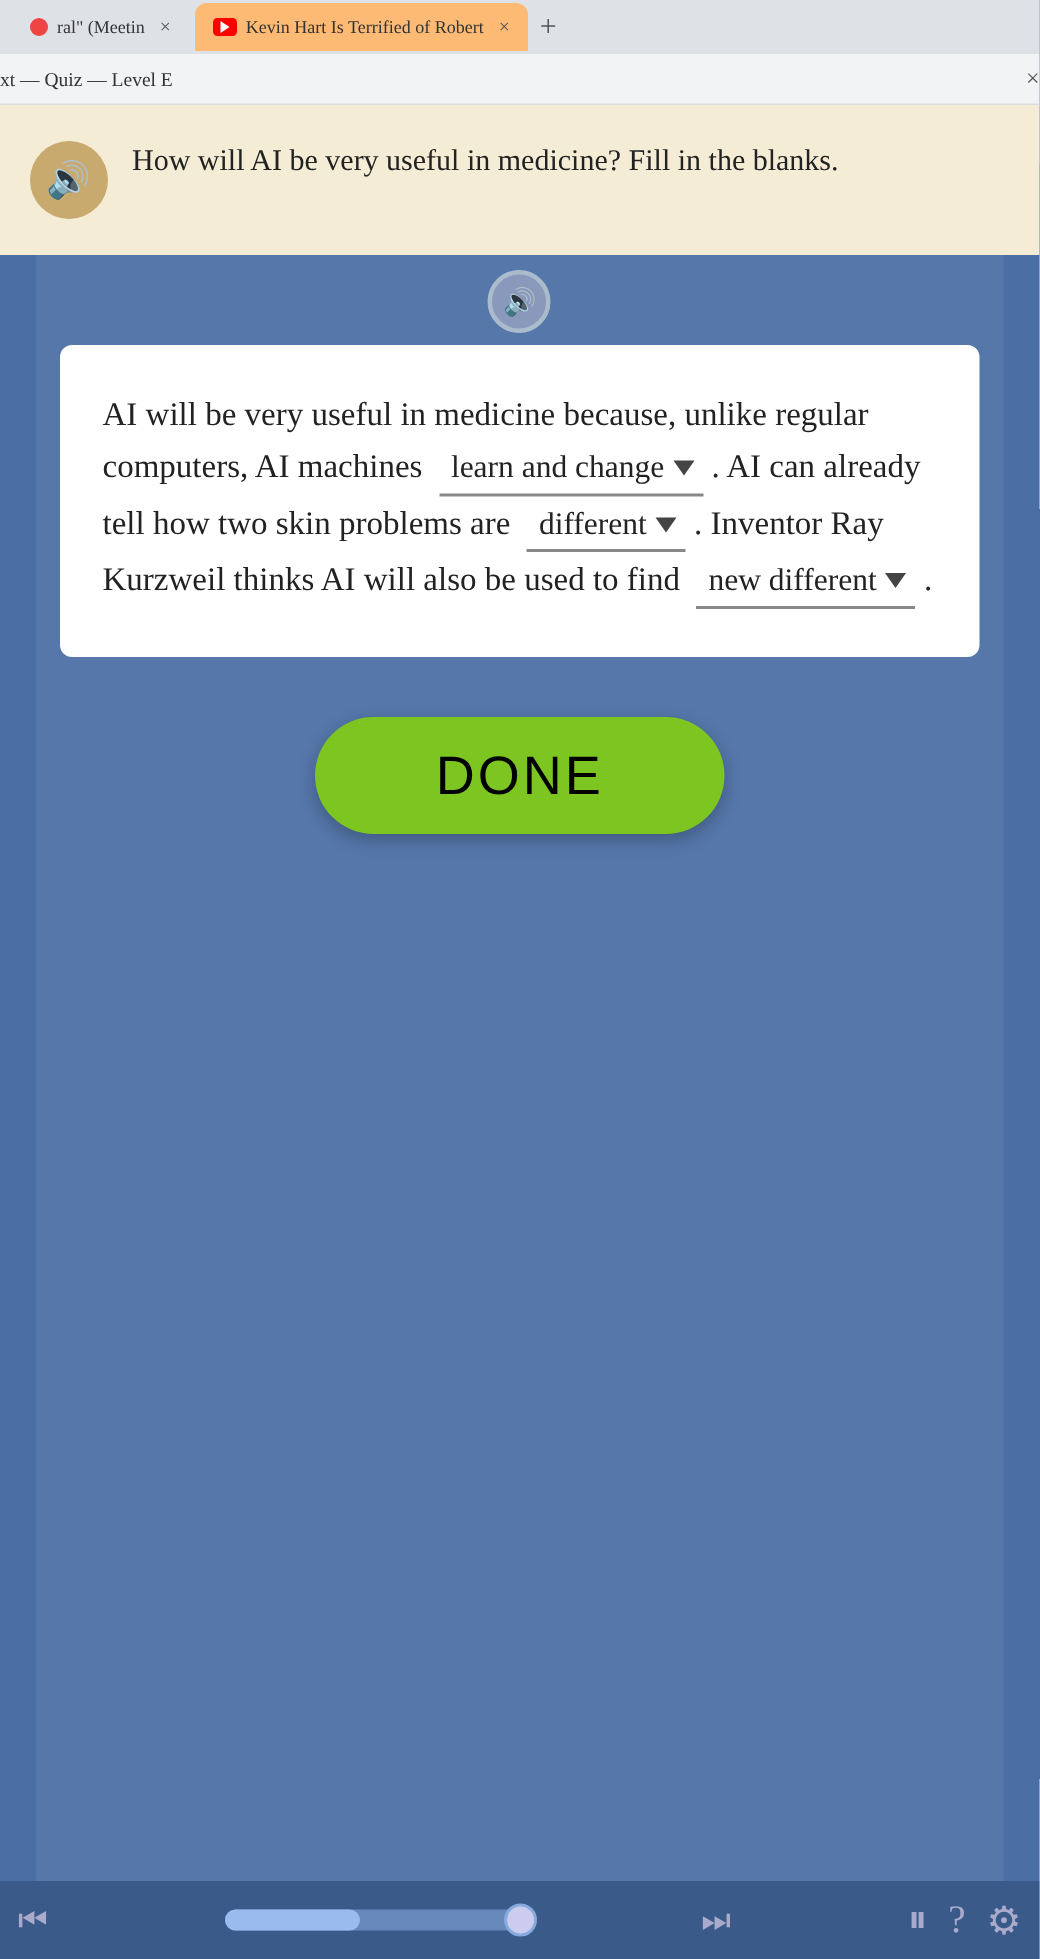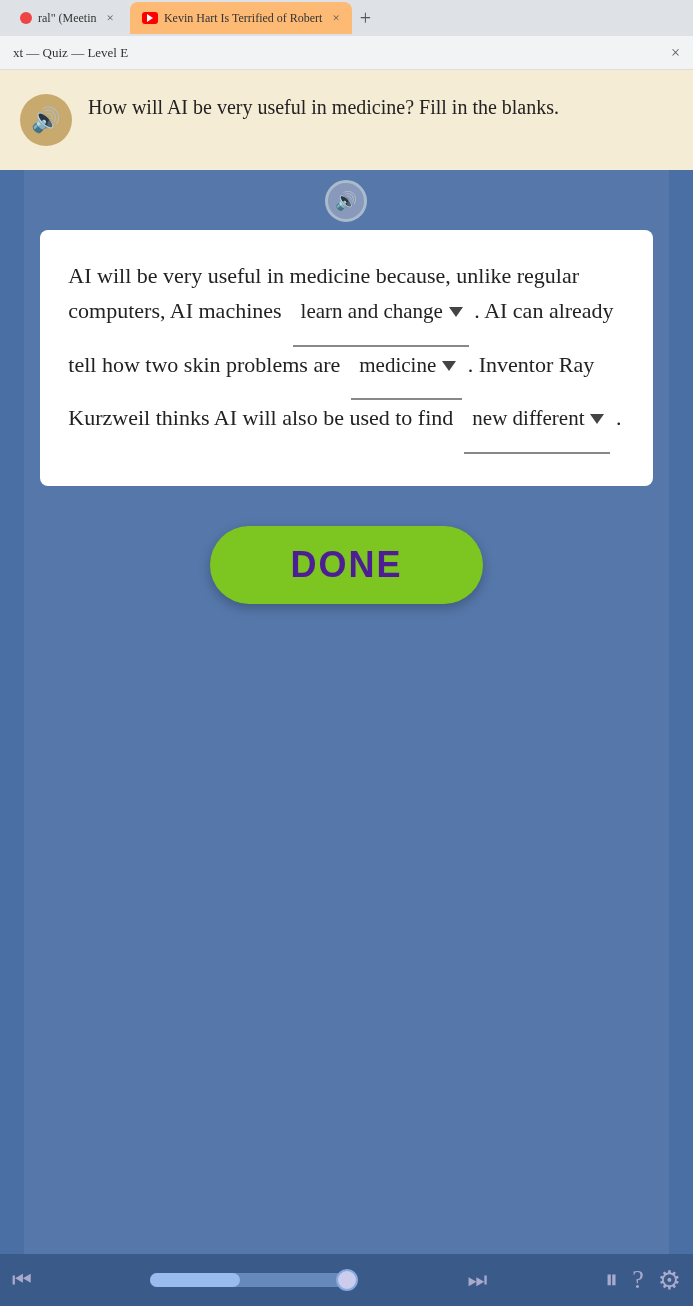--- a/index.html
+++ b/index.html
@@ -62,21 +62,21 @@
     .tab-add {
       font-size: 20px;
       color: #555;
       cursor: pointer;
       margin-left: 4px;
     }
 
     
     .page-header {
       background: #f1f3f4;
-      padding: 6px 13px;
+      padding: 6px 0;
       font-size: 13px;
       color: #333;
       display: flex;
       align-items: center;
       justify-content: space-between;
       border-bottom: 1px solid #ddd;
       height: 34px;
     }
     .page-header-close {
       font-size: 16px;
@@ -165,44 +165,44 @@
     .fill-text {
       display: inline;
       margin-top: 44px;
     }
 
     
     .dropdown-inline {
       display: inline-flex;
       align-items: center;
       border-bottom: 2px solid #888;
-      padding: 2px 6px 16px 8px;
+      padding: 2px 6px 0 8px;
       cursor: pointer;
       gap: 4px;
       white-space: nowrap;
     }
     .dropdown-inline span.val {
       font-size: 21px;
       color: #222;
     }
     .dropdown-arrow {
       width: 0; height: 0;
       border-left: 7px solid transparent;
       border-right: 7px solid transparent;
       border-top: 10px solid #444;
       display: inline-block;
       margin-left: 2px;
     }
 
     
     .done-btn {
       background: #7dc520;
-      color: #4c1d95;
+      color: #000000;
       font-size: 36px;
-      font-weight: bold;
+      font-weight: normal;
       border: none;
       border-radius: 50px;
       padding: 18px 80px;
       cursor: pointer;
       letter-spacing: 2px;
       margin-top: 40px;
       box-shadow: 0 4px 12px rgba(0,0,0,0.25);
     }
 
     
@@ -310,21 +310,21 @@
     </div>
 
     <div class="content-card">
       <span class="fill-text">AI will be very useful in medicine because, unlike regular computers, AI machines&nbsp;</span>
       <span class="dropdown-inline">
         <span class="val">learn and change</span>
         <span class="dropdown-arrow"></span>
       </span>
       <span class="fill-text">. AI can already tell how two skin problems are&nbsp;</span>
       <span class="dropdown-inline">
-        <span class="val">medicine</span>
+        <span class="val">different</span>
         <span class="dropdown-arrow"></span>
       </span>
       <span class="fill-text">. Inventor Ray Kurzweil thinks AI will also be used to find&nbsp;</span>
       <span class="dropdown-inline">
         <span class="val">new different</span>
         <span class="dropdown-arrow"></span>
       </span>
       <span class="fill-text">.</span>
     </div>
 

